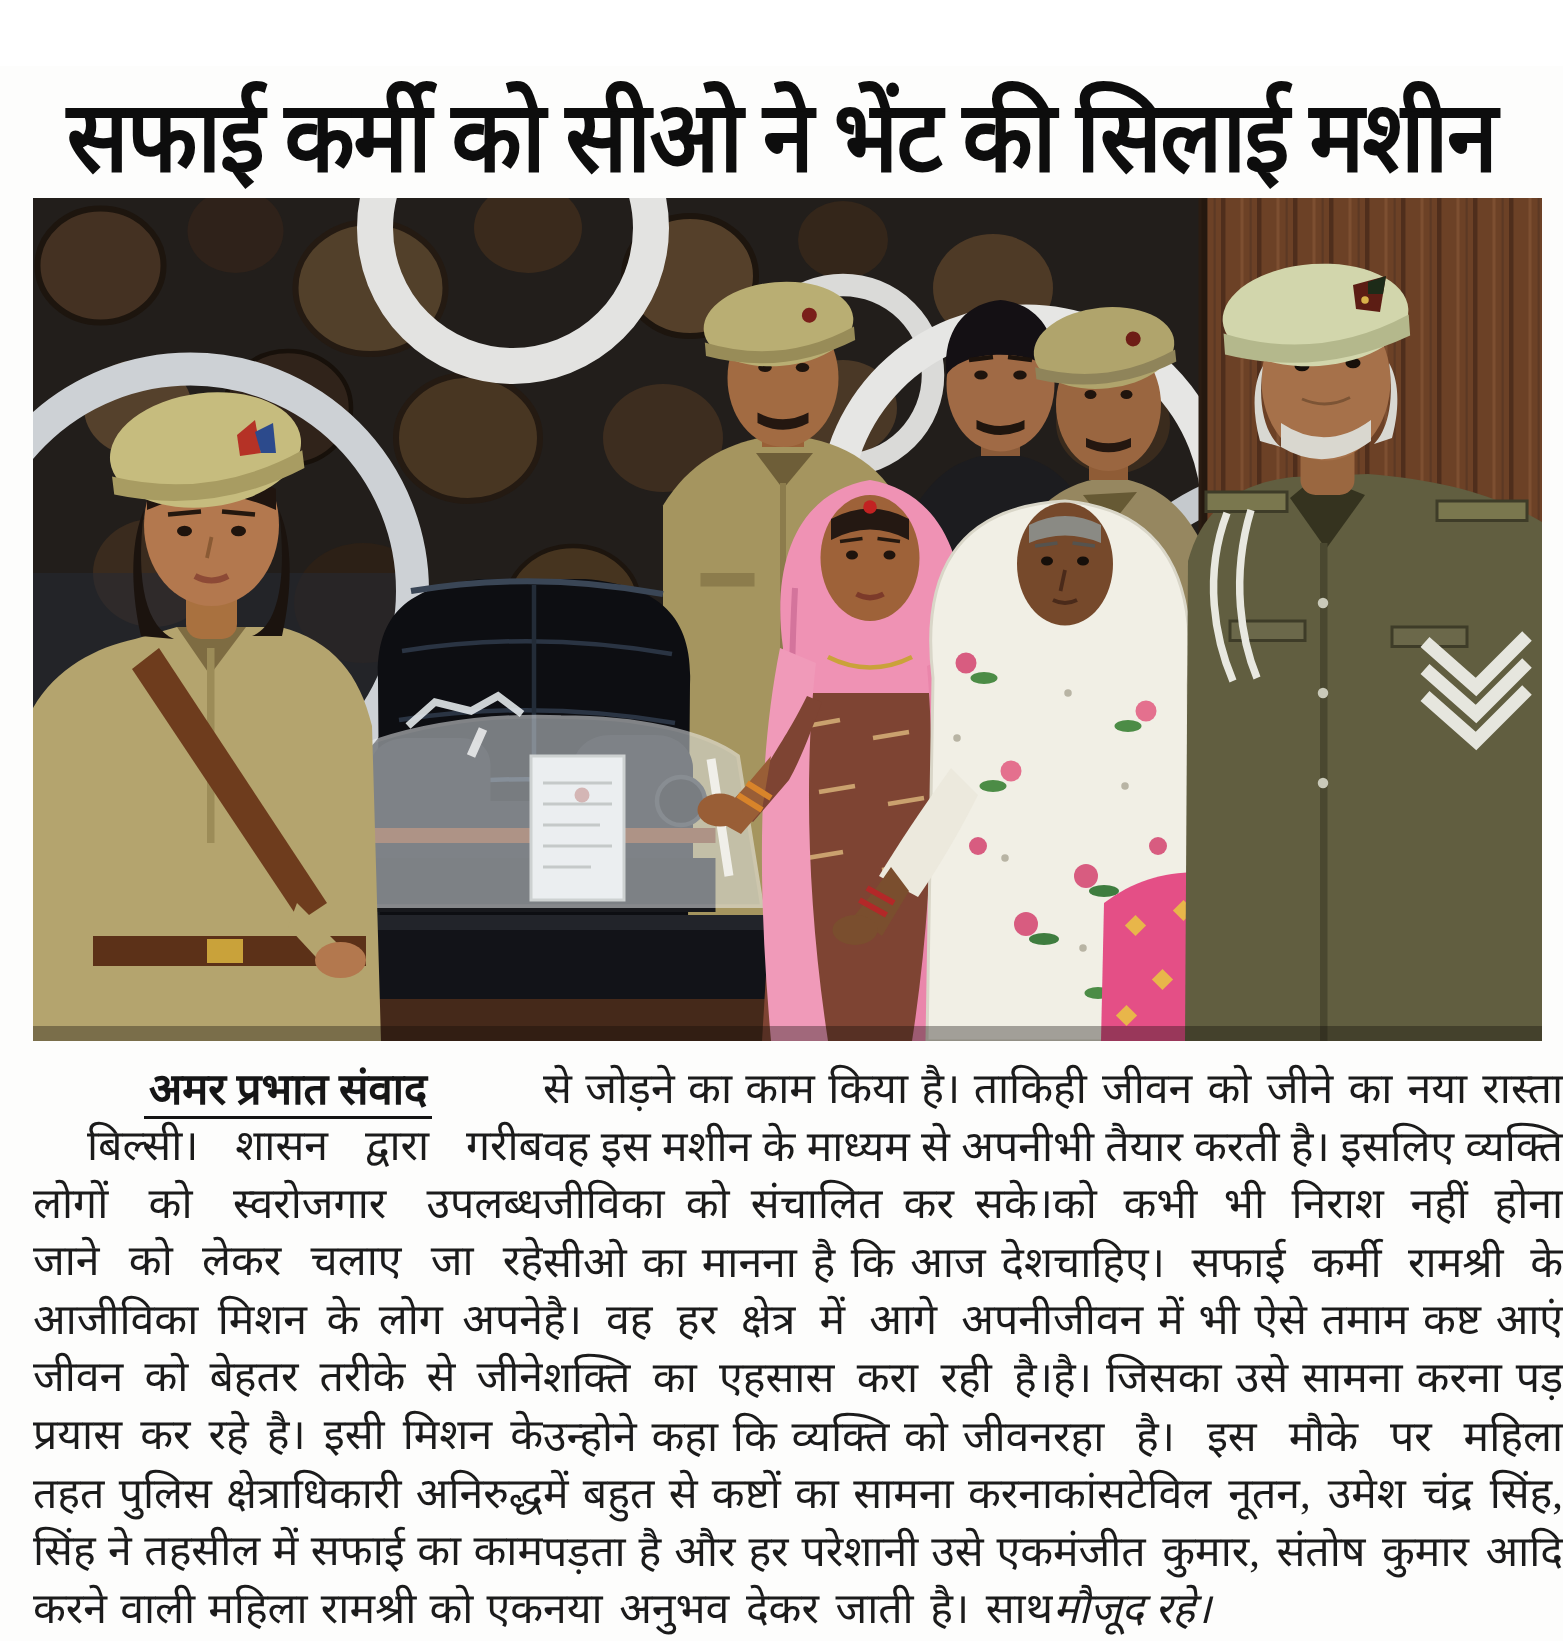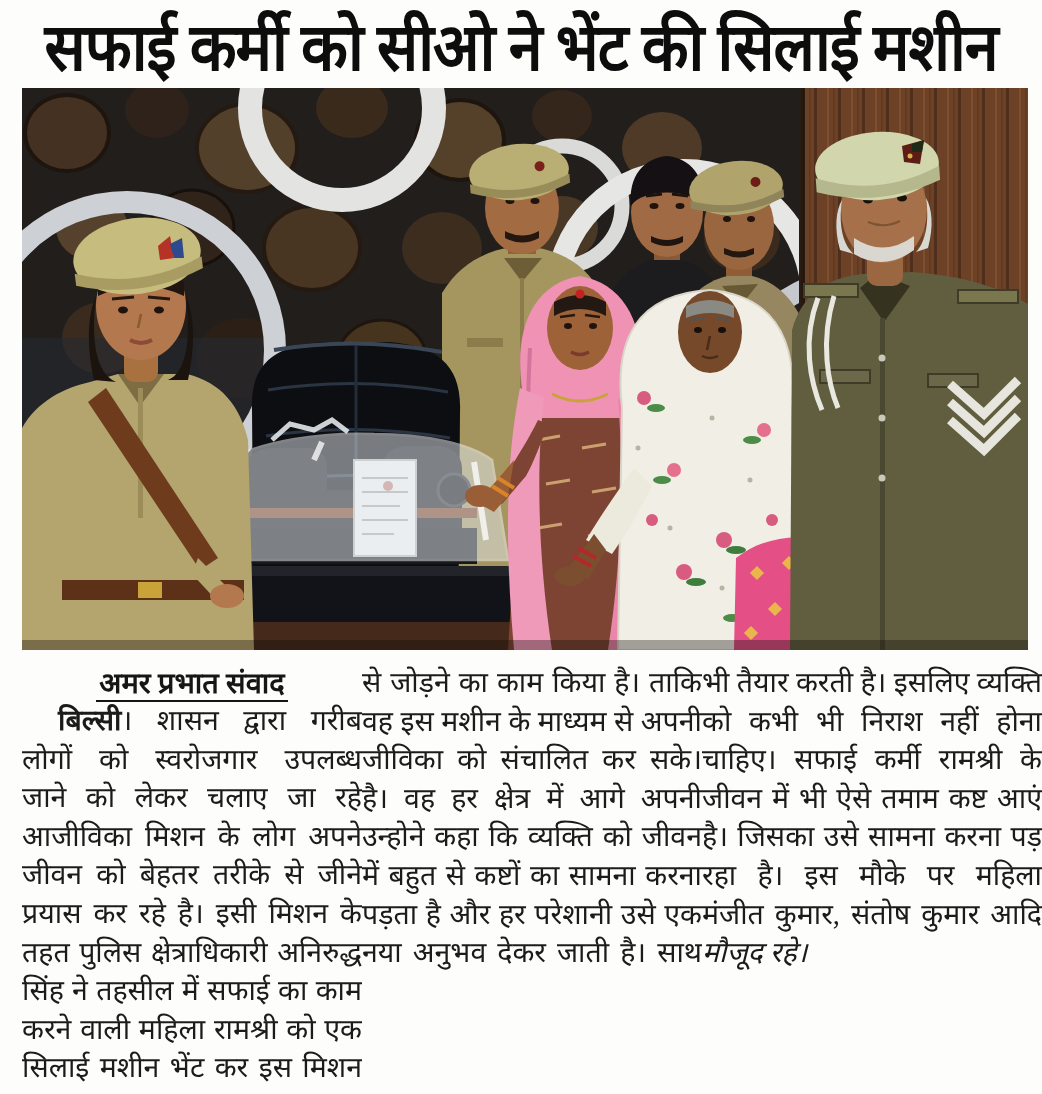--- a/index.html
+++ b/index.html
@@ -2,39 +2,39 @@
 <html lang="hi"><head>
 <meta charset="utf-8">
 <style>
   html,body{margin:0;padding:0;background:#ffffff;}
   body{width:1042px;height:1094px;overflow:hidden;
        font-family:"Liberation Serif","DejaVu Serif",serif;color:#161616;}
   .page{width:1042px;height:1094px;position:relative;background:#fdfdfc;}
 
   
   .headline{height:88px;display:flex;align-items:center;justify-content:center;
-            padding:0 8px;box-sizing:border-box;}
+            padding:0 8px;box-sizing:border-box;margin-top:44px;}
   .headline span{font-size:61px;font-weight:800;letter-spacing:-1px;color:#0d0d0d;
                  white-space:nowrap;transform:scaleY(1.08);}
 
   
   .photo-frame{width:1006px;height:562px;margin:0 14px 12px 22px;overflow:hidden;
                background:#201d1b;}
   .photo-frame svg{display:block;width:1006px;height:562px;}
 
   
   .body-cols{display:grid;grid-template-columns:1fr 1fr 1fr;
              padding:2px 0 0 22px;}
   .byline{text-align:center;font-weight:bold;font-size:29px;line-height:38px;height:38px;}
   .byline span{border-bottom:2.5px solid #141414;padding:0 3px 1px;}
   .line{font-size:28.5px;line-height:38.6px;height:38.6px;text-align:justify;
         text-align-last:justify;overflow:hidden;color:#1b1b1b;}
   .line.nj{text-align-last:left;font-style:italic;}
   .line.ind{padding-left:36px;}
-  .line b{font-weight:bold;}
+  .line b{font-weight:normal;}
 </style>
 </head>
 <body>
 
 <div class="page">
 
   <div class="headline">
     <span>सफाई कर्मी को सीओ ने भेंट की सिलाई मशीन</span>
   </div>
 
@@ -321,34 +321,38 @@
           <div class="line"><span>सिंह ने तहसील में सफाई का काम</span></div>
           <div class="line"><span>करने वाली महिला रामश्री को एक</span></div>
           <div class="line"><span>सिलाई मशीन भेंट कर इस मिशन</span></div>
         </div>
     </div>
     <div class="col">
       <div>
           <div class="line"><span>से जोड़ने का काम किया है। ताकि</span></div>
           <div class="line"><span>वह इस मशीन के माध्यम से अपनी</span></div>
           <div class="line"><span>जीविका को संचालित कर सके।</span></div>
+          <div class="line"><span>सीओ का मानना है कि आज देश</span></div>
           <div class="line"><span>है। वह हर क्षेत्र में आगे अपनी</span></div>
+          <div class="line"><span>शक्ति का एहसास करा रही है।</span></div>
           <div class="line"><span>उन्होने कहा कि व्यक्ति को जीवन</span></div>
           <div class="line"><span>में बहुत से कष्टों का सामना करना</span></div>
           <div class="line"><span>पड़ता है और हर परेशानी उसे एक</span></div>
           <div class="line"><span>नया अनुभव देकर जाती है। साथ</span></div>
         </div>
     </div>
     <div class="col">
       <div>
+          <div class="line"><span>ही जीवन को जीने का नया रास्ता</span></div>
           <div class="line"><span>भी तैयार करती है। इसलिए व्यक्ति</span></div>
           <div class="line"><span>को कभी भी निराश नहीं होना</span></div>
           <div class="line"><span>चाहिए। सफाई कर्मी रामश्री के</span></div>
           <div class="line"><span>जीवन में भी ऐसे तमाम कष्ट आएं</span></div>
           <div class="line"><span>है। जिसका उसे सामना करना पड़</span></div>
           <div class="line"><span>रहा है। इस मौके पर महिला</span></div>
+          <div class="line"><span>कांसटेविल नूतन, उमेश चंद्र सिंह,</span></div>
           <div class="line"><span>मंजीत कुमार, संतोष कुमार आदि</span></div>
           <div class="line nj"><span>मौजूद रहे।</span></div>
         </div>
     </div>
   </div>
 
 </div>
 
 </body></html>

